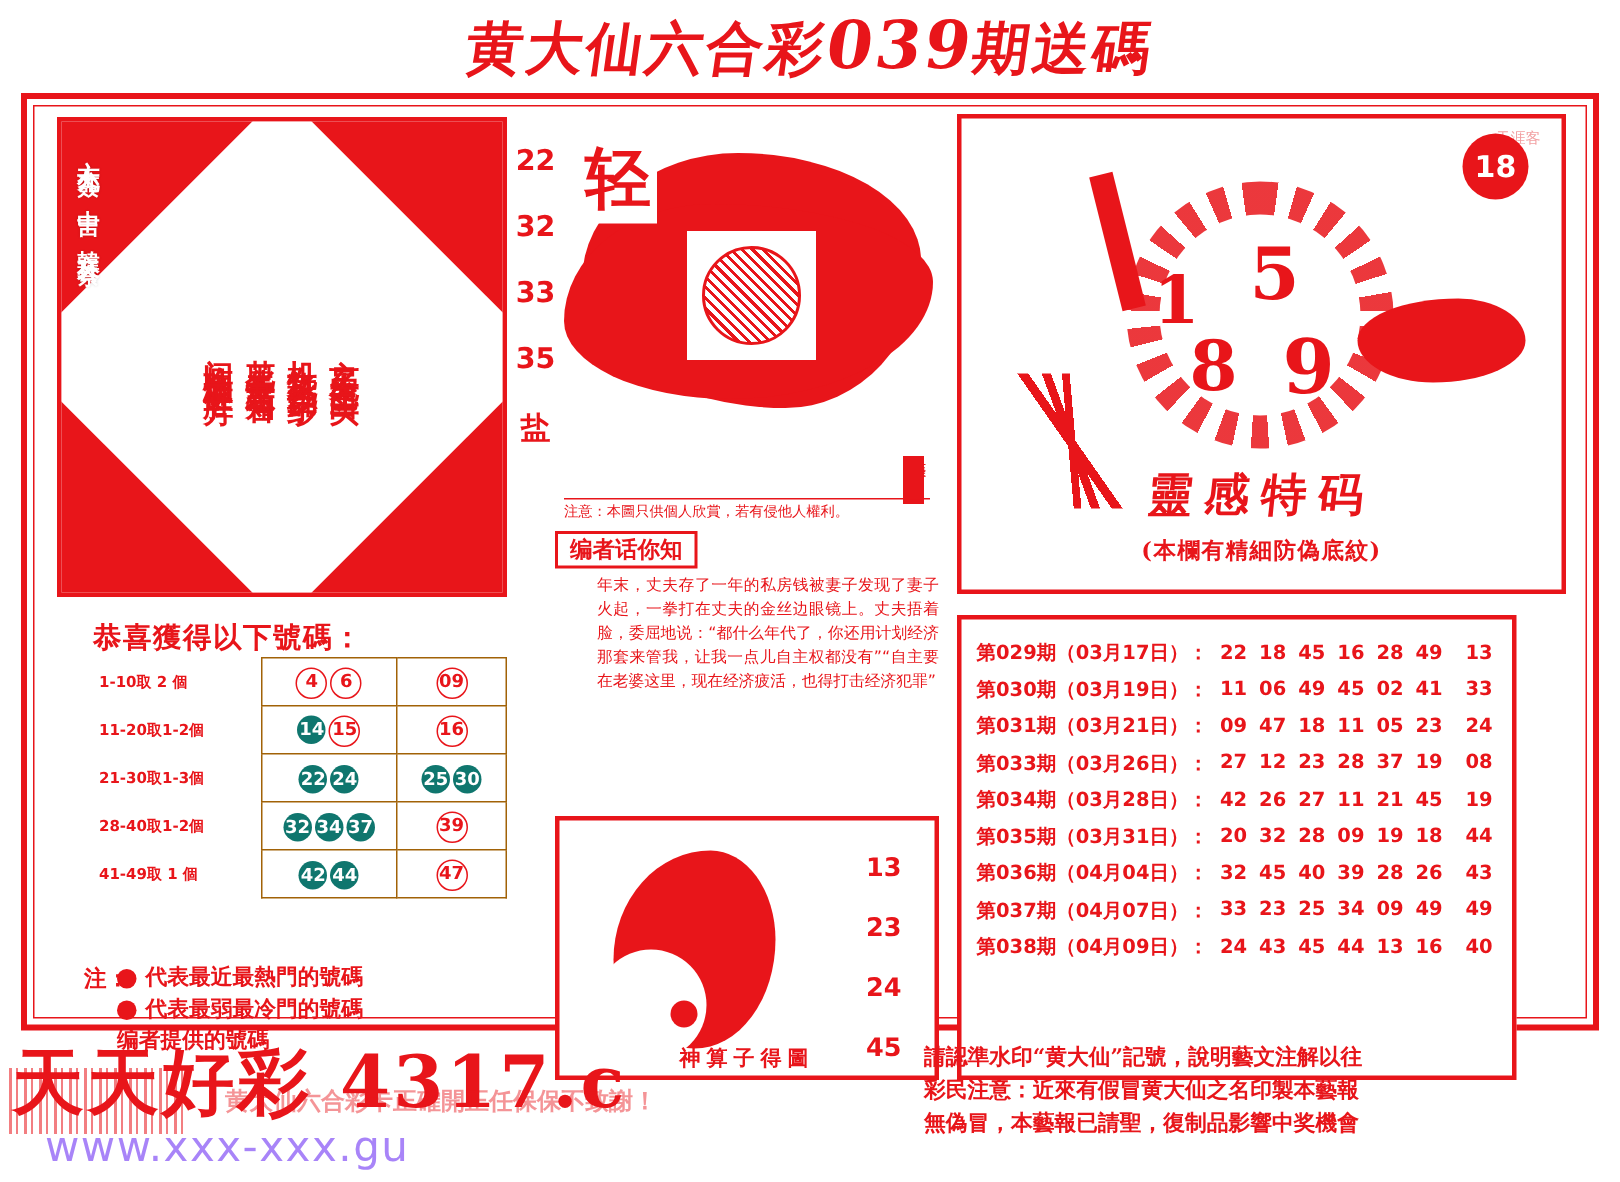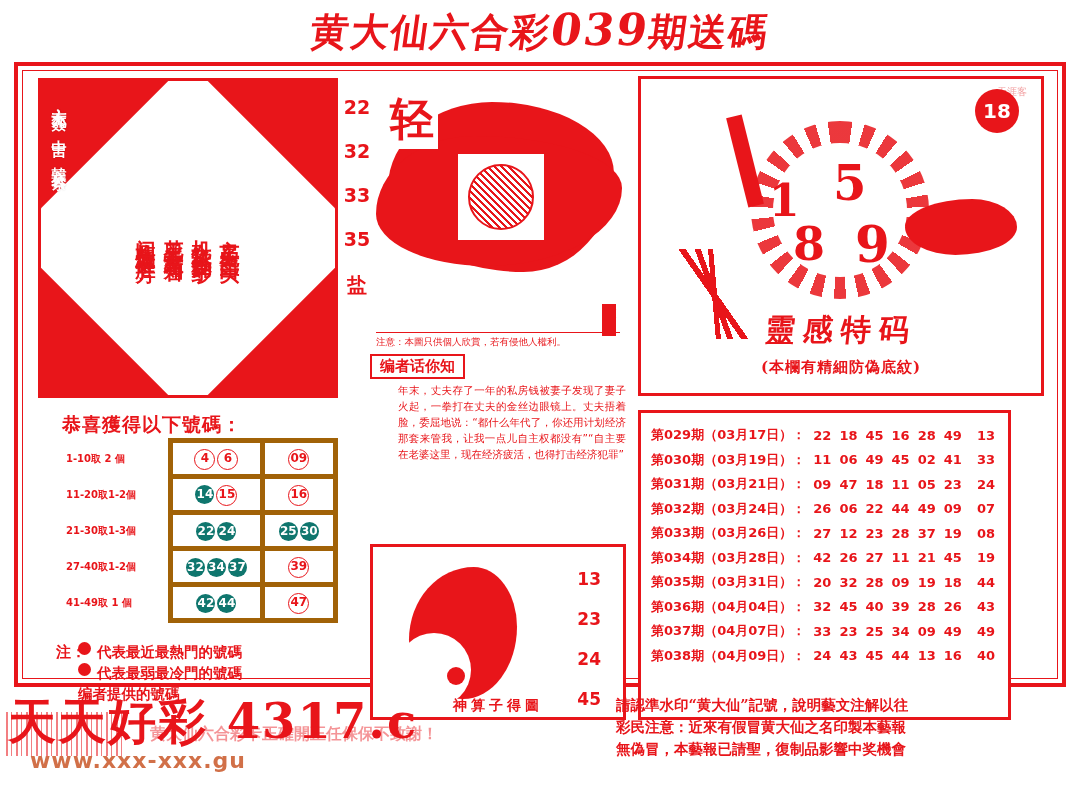--- a/index.html
+++ b/index.html
@@ -84,21 +84,21 @@
   .picks-title{
     position:absolute;left:44px;top:346px;
     font-size:19px;font-weight:bold;letter-spacing:1px;
     font-family:"DejaVu Serif","Liberation Serif",serif;
   }
   .picks{
     position:absolute;left:44px;top:372px;width:276px;
   }
   .picks table{border-collapse:collapse;width:276px;}
   .picks td{
-    border:5px solid #a16207;
+    border:1px solid #a16207;
     height:31px;
     font-size:15px;font-weight:bold;
     padding:0 4px;
     white-space:nowrap;
   }
   .picks td.lbl{width:116px;text-align:left;font-size:10px;border:none;}
   .picks td.c{width:88px;text-align:center;}
   .picks td.c2{width:72px;text-align:center;}
   .ball{
     display:inline-block;width:19px;height:19px;line-height:19px;
@@ -107,21 +107,21 @@
   }
   .ball.hollow{
     background:#fff;color:#e8151a;border:1.5px solid #e8151a;
     line-height:16px;
   }
 
   .notes{
     position:absolute;left:60px;top:576px;width:270px;
     font-size:14.5px;font-weight:bold;line-height:21px;
   }
-  .notes .row{display:flex;gap:6px;}
+  .notes .row{display:flex;align-items:center;gap:6px;}
   .notes .dot{width:13px;height:13px;border-radius:50%;background:#e8151a;display:inline-block;flex:0 0 auto;}
   .notes .lead{position:absolute;left:-22px;top:0;font-size:15px;}
 
   
   .mid-art{
     position:absolute;left:352px;top:10px;width:256px;height:270px;
   }
   .mid-art .blob{
     position:absolute;left:18px;top:26px;width:226px;height:170px;
     background:#e8151a;
@@ -293,21 +293,21 @@
   }
   .wm-big{
     position:absolute;left:8px;top:0;
     font-size:48px;font-weight:bold;color:#e8151a;
     font-family:"DejaVu Serif","Liberation Serif",serif;
     letter-spacing:2px;
     white-space:nowrap;
   }
   .wm-sub{
     position:absolute;left:30px;top:58px;
-    font-size:22px;color:#c2410c;opacity:.75;letter-spacing:1px;font-weight:bold;
+    font-size:28px;color:#8b5cf6;opacity:.75;letter-spacing:1px;
   }
   .wm-strip{
     position:absolute;left:150px;top:34px;width:420px;
     font-size:16px;font-weight:bold;color:#e8151a;opacity:.45;
     white-space:nowrap;
   }
   .barcode{
     position:absolute;left:6px;top:22px;width:120px;height:44px;
     background:repeating-linear-gradient(90deg,#e8151a 0 2px,#fff 2px 5px,#e8151a 5px 6px,#fff 6px 10px);
     opacity:.55;
@@ -360,21 +360,21 @@
             <td class="lbl">11-20取1-2個</td>
             <td class="c"><span class="ball">14</span><span class="ball hollow">15</span></td>
             <td class="c2"><span class="ball hollow">16</span></td>
           </tr>
           <tr>
             <td class="lbl">21-30取1-3個</td>
             <td class="c"><span class="ball">22</span><span class="ball">24</span></td>
             <td class="c2"><span class="ball">25</span><span class="ball">30</span></td>
           </tr>
           <tr>
-            <td class="lbl">27-40取1-2個</td>
+            <td class="lbl">28-40取1-2個</td>
             <td class="c"><span class="ball">32</span><span class="ball">34</span><span class="ball">37</span></td>
             <td class="c2"><span class="ball hollow">39</span></td>
           </tr>
           <tr>
             <td class="lbl">41-49取 1 個</td>
             <td class="c"><span class="ball">42</span><span class="ball">44</span></td>
             <td class="c2"><span class="ball hollow">47</span></td>
           </tr>
         </tbody>
       </table>
@@ -478,31 +478,20 @@
                 <td class="n">09</td>
                 <td class="n">47</td>
                 <td class="n">18</td>
                 <td class="n">11</td>
                 <td class="n">05</td>
                 <td class="n">23</td>
                 <td class="sp"></td>
                 <td class="last">24</td>
               </tr>
               <tr>
-                <td class="lbl">第032期（03月24日）：</td>
-                <td class="n">26</td>
-                <td class="n">06</td>
-                <td class="n">22</td>
-                <td class="n">44</td>
-                <td class="n">49</td>
-                <td class="n">09</td>
-                <td class="sp"></td>
-                <td class="last">07</td>
-              </tr>
-              <tr>
                 <td class="lbl">第033期（03月26日）：</td>
                 <td class="n">27</td>
                 <td class="n">12</td>
                 <td class="n">23</td>
                 <td class="n">28</td>
                 <td class="n">37</td>
                 <td class="n">19</td>
                 <td class="sp"></td>
                 <td class="last">08</td>
               </tr>

